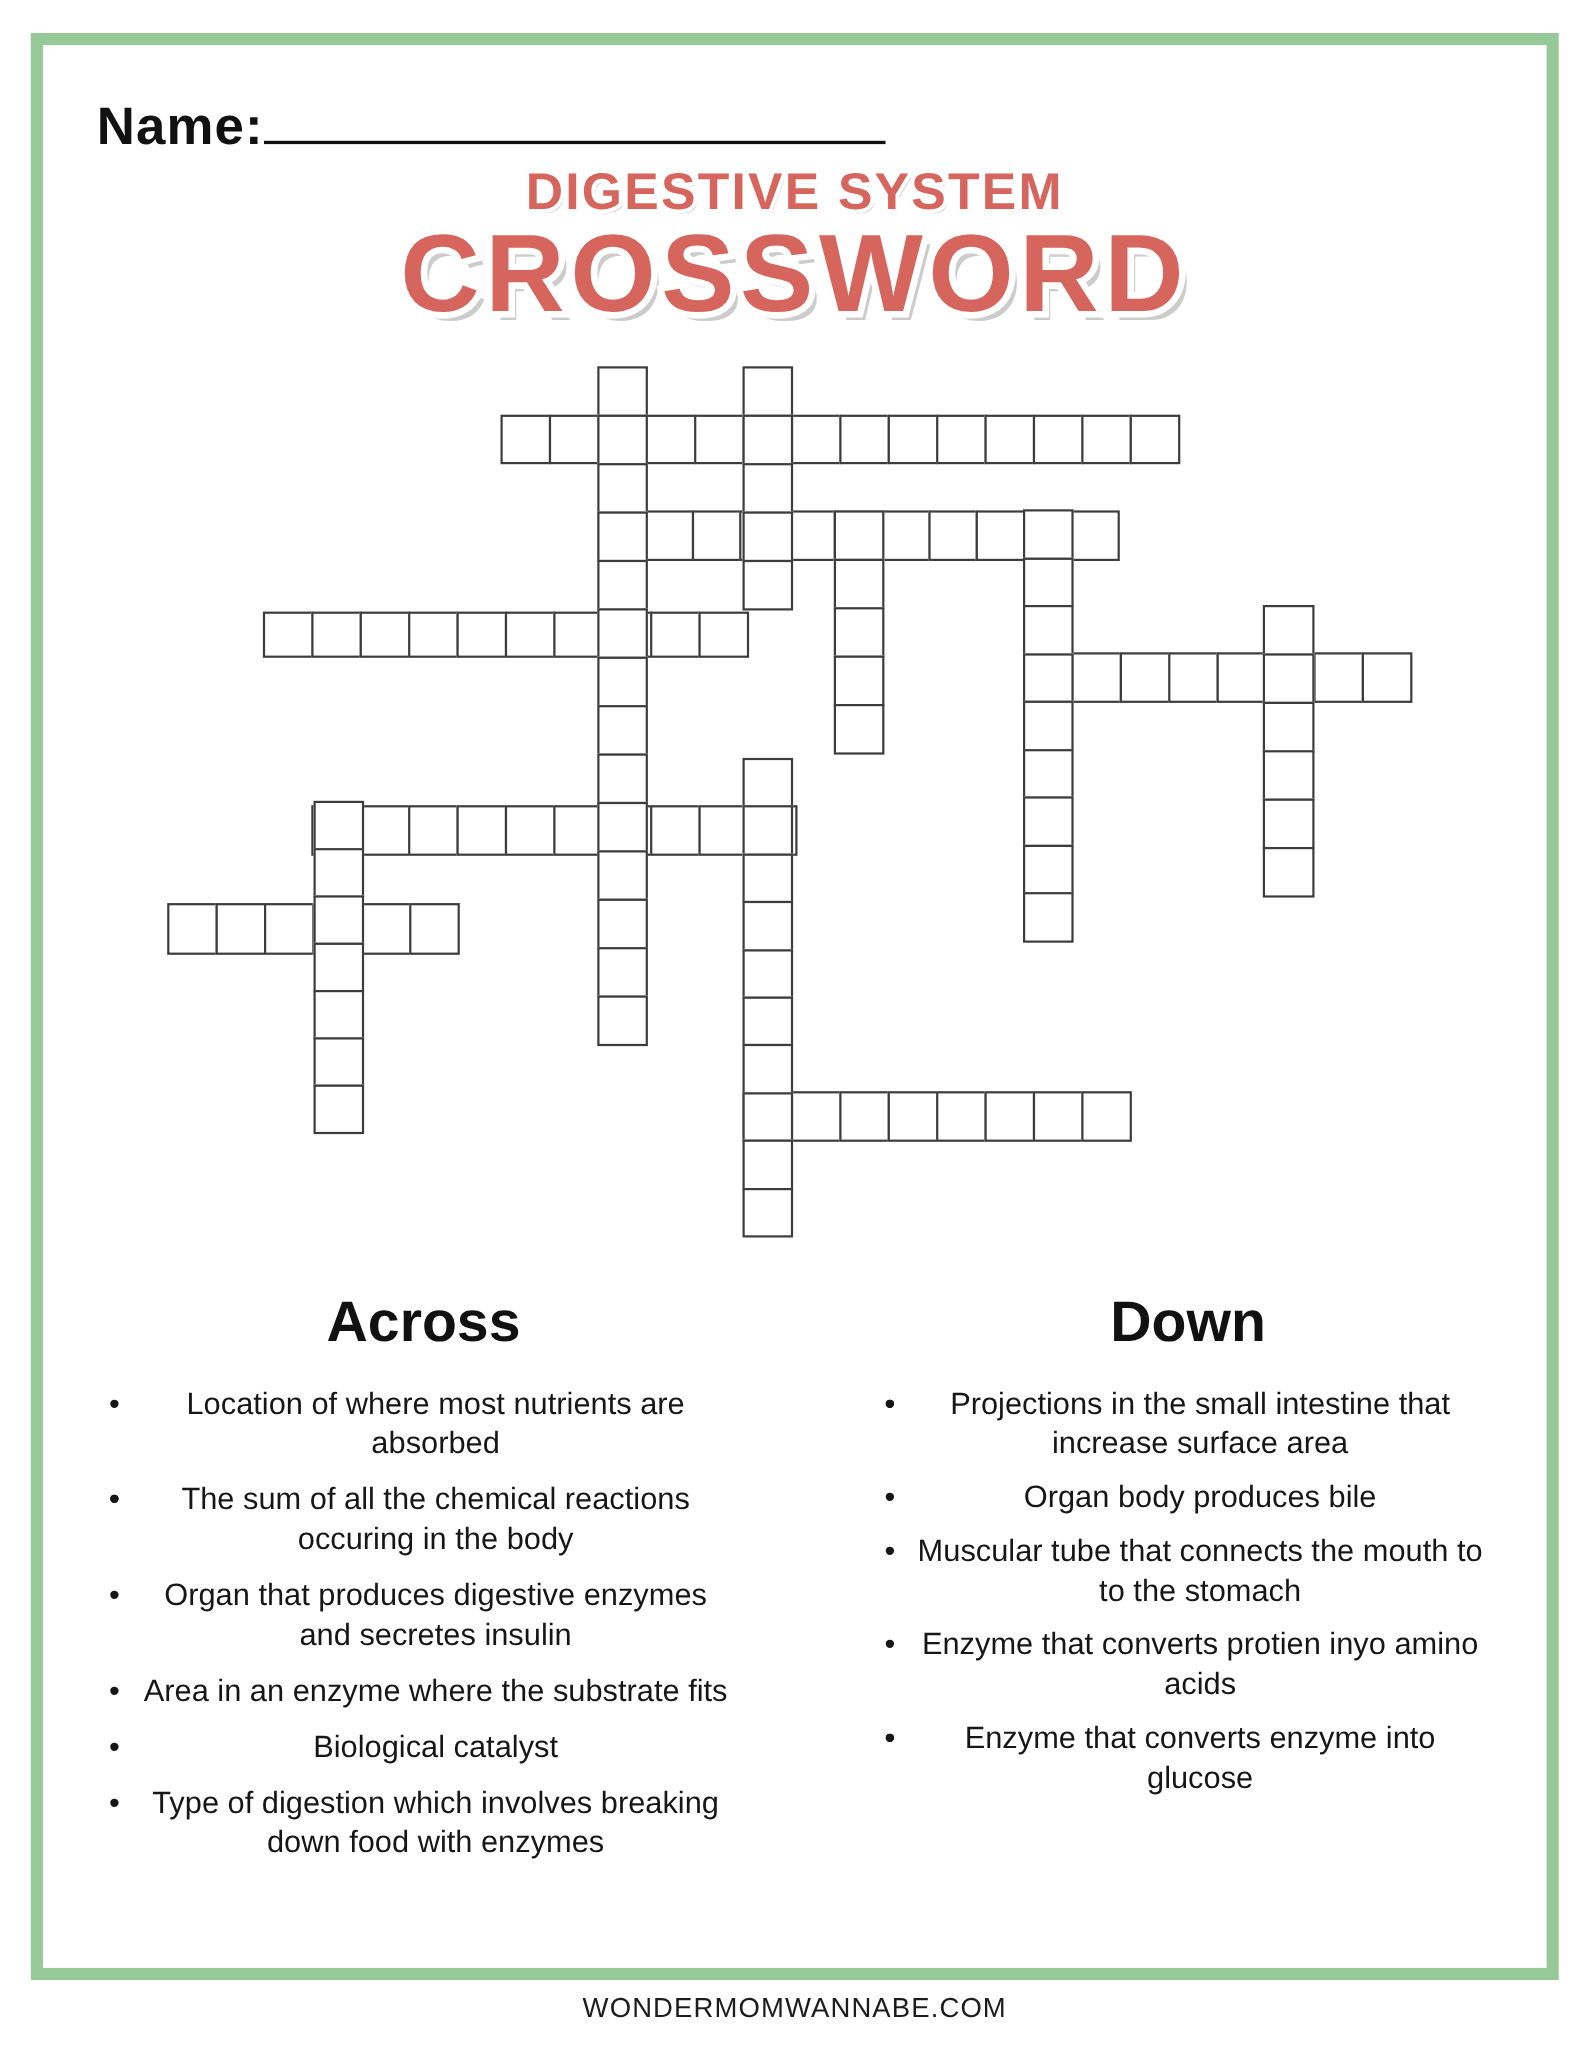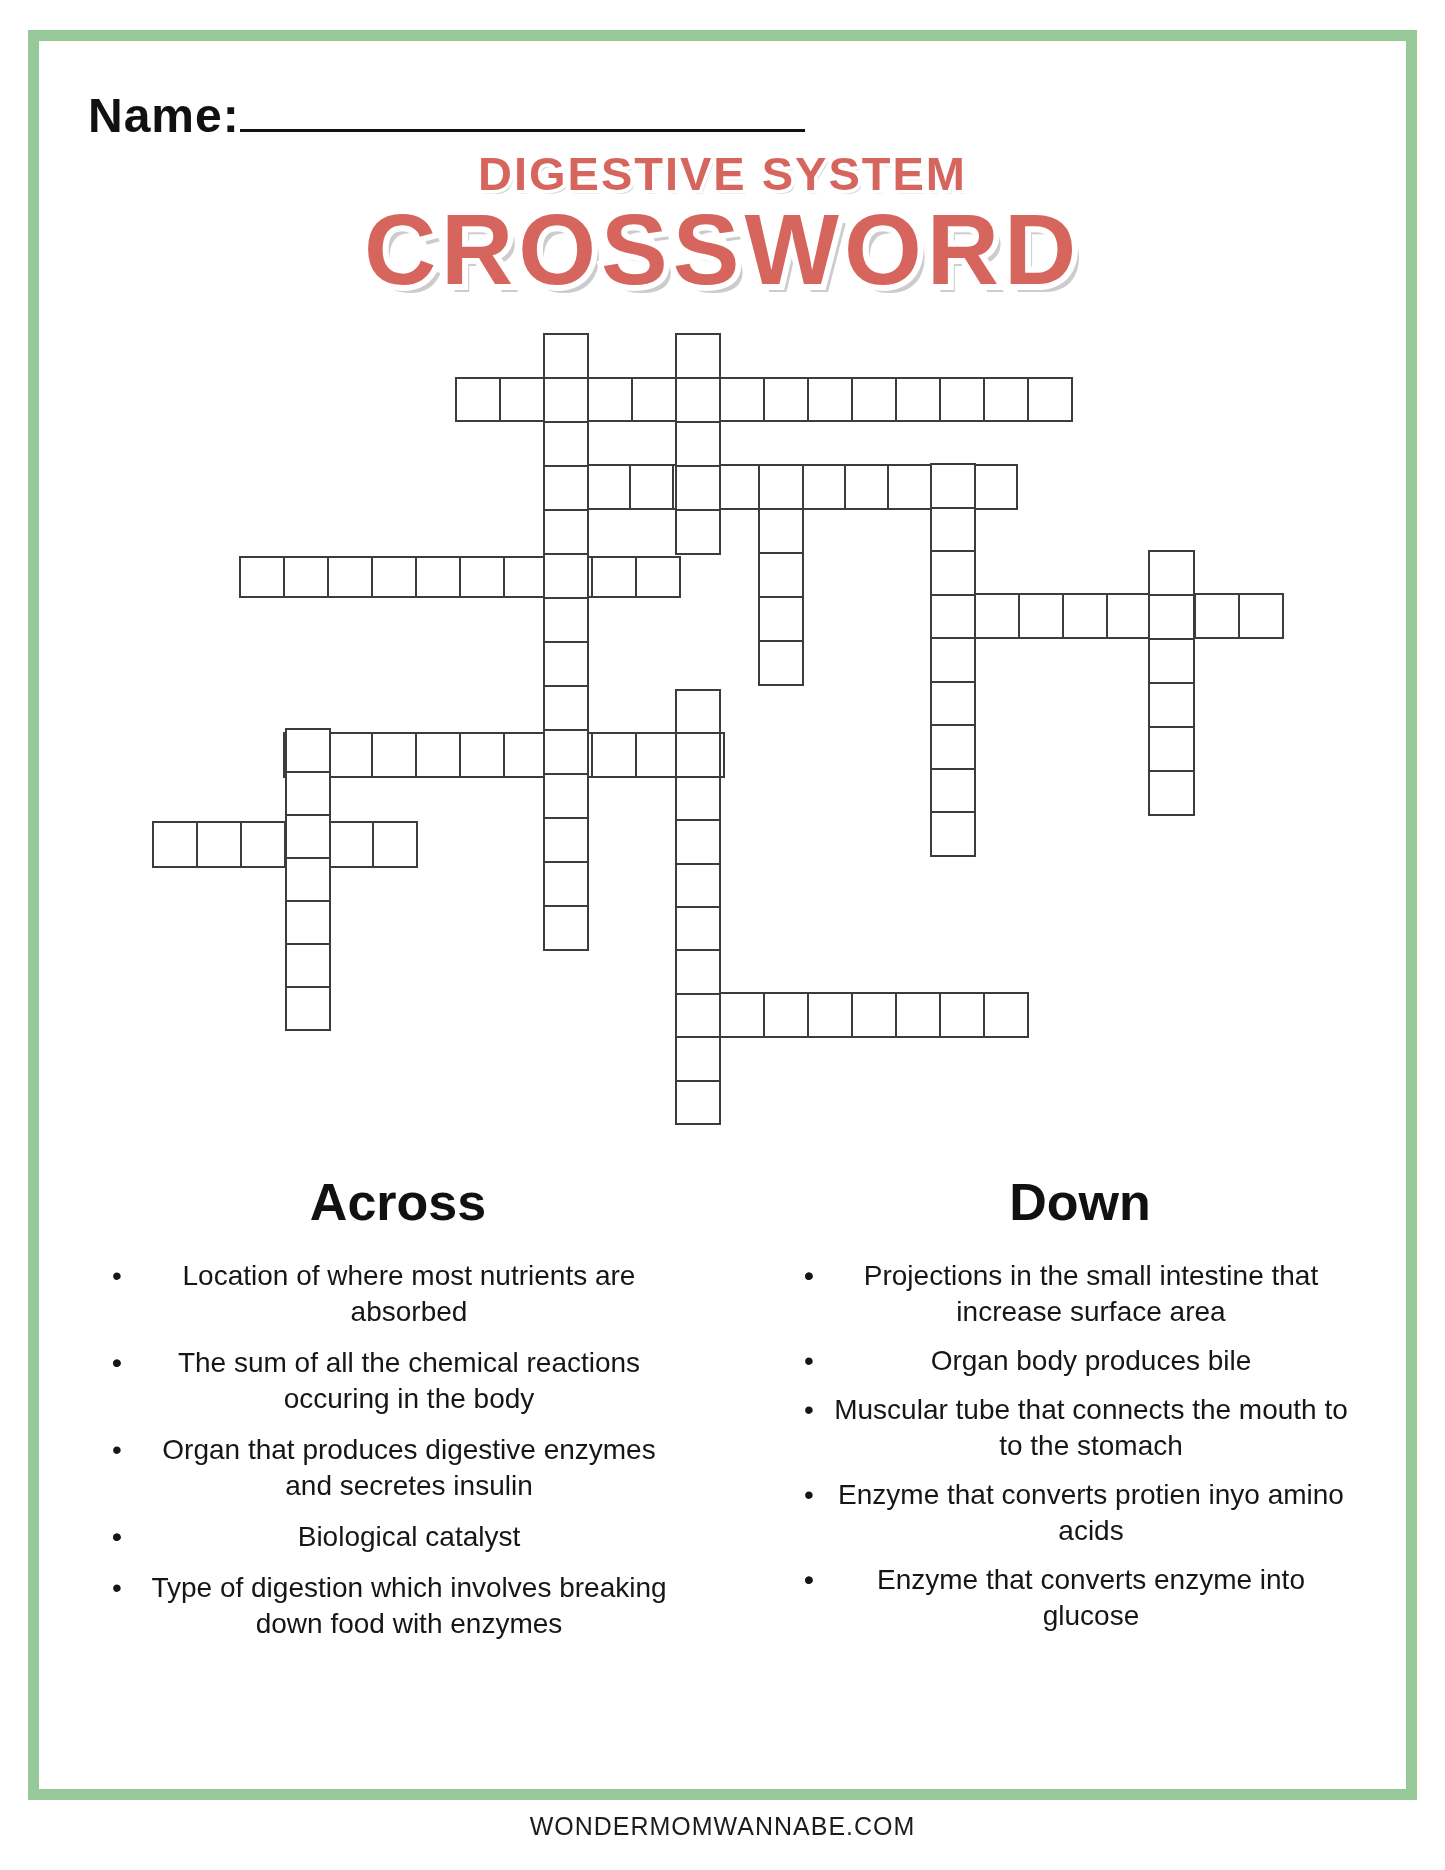--- a/index.html
+++ b/index.html
@@ -175,28 +175,28 @@
     <div class="cw-cell" style="left: 675px; top: 1079.6px; width: 46px; height: 45.4px; border-color: rgb(60, 60, 60);"></div>
     <div class="cw-cell" style="left: 285px; top: 728px; width: 46px; height: 45px; border-color: rgb(60, 60, 60);"></div>
     <div class="cw-cell" style="left: 285px; top: 771px; width: 46px; height: 45px; border-color: rgb(60, 60, 60);"></div>
     <div class="cw-cell" style="left: 285px; top: 814px; width: 46px; height: 45px; border-color: rgb(60, 60, 60);"></div>
     <div class="cw-cell" style="left: 285px; top: 857px; width: 46px; height: 45px; border-color: rgb(60, 60, 60);"></div>
     <div class="cw-cell" style="left: 285px; top: 900px; width: 46px; height: 45px; border-color: rgb(60, 60, 60);"></div>
     <div class="cw-cell" style="left: 285px; top: 943px; width: 46px; height: 45px; border-color: rgb(60, 60, 60);"></div>
     <div class="cw-cell" style="left: 285px; top: 986px; width: 46px; height: 45px; border-color: rgb(60, 60, 60);"></div>
   </div>
 
-<div class="clue-col" style="left:108px;top:1172px;width:580px;">
+<div class="clue-col" style="left:95px;top:1172px;width:580px;">
   <div class="clue-heading">Across</div>
   <div class="across-list">
     <div class="clue"><span class="bullet">•</span><span>Location of where most nutrients are absorbed</span></div>
     <div class="clue"><span class="bullet">•</span></div>
     <div class="clue"><span class="bullet">•</span><span>The sum of all the chemical reactions occuring in the body</span></div>
     <div class="clue"><span class="bullet">•</span><span>Organ that produces digestive enzymes and secretes insulin</span></div>
-    <div class="clue"><span class="bullet">•</span></div>
+    <div class="clue"><span class="bullet">•</span><span>Area in an enzyme where the substrate fits</span></div>
     <div class="clue"><span class="bullet">•</span><span>Biological catalyst</span></div>
     <div class="clue"><span class="bullet">•</span><span>Type of digestion which involves breaking down food with enzymes</span></div>
   </div>
 </div>
 
 <div class="clue-col" style="left:800px;top:1172px;width:560px;">
   <div class="clue-heading">Down</div>
   <div class="down-list">
     <div class="clue"><span class="bullet">•</span></div>
     <div class="clue"><span class="bullet">•</span><span>Projections in the small intestine that increase surface area</span></div>

